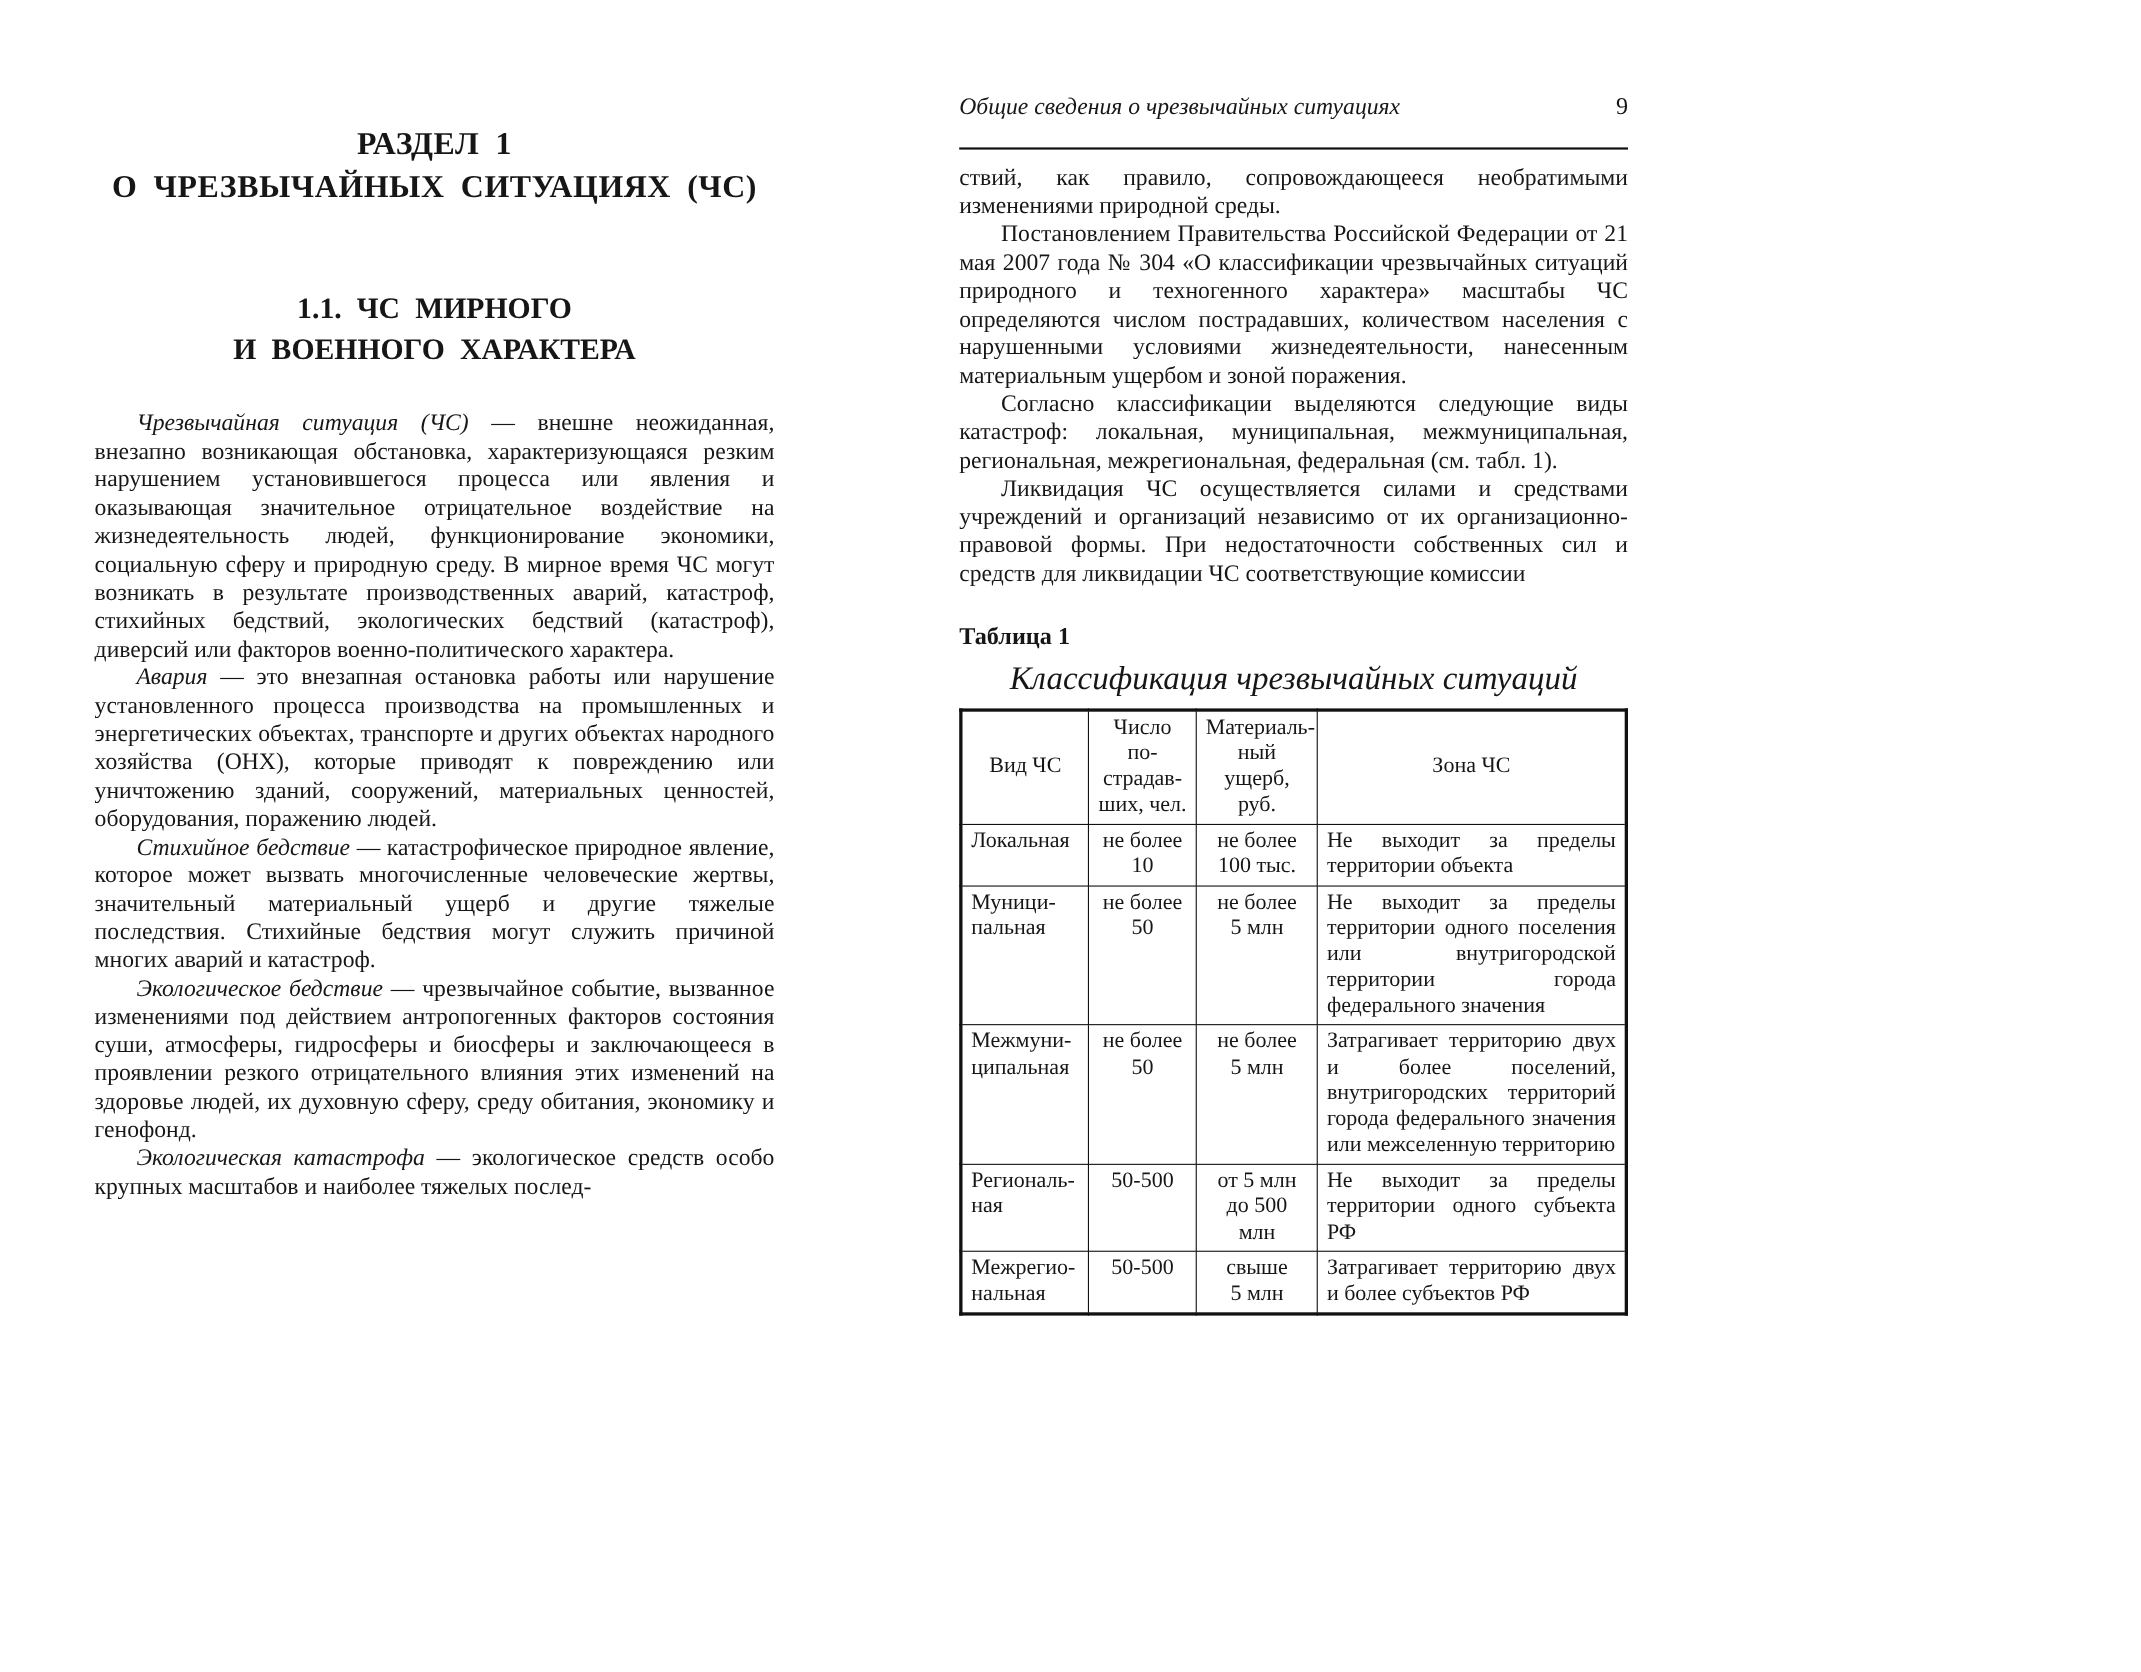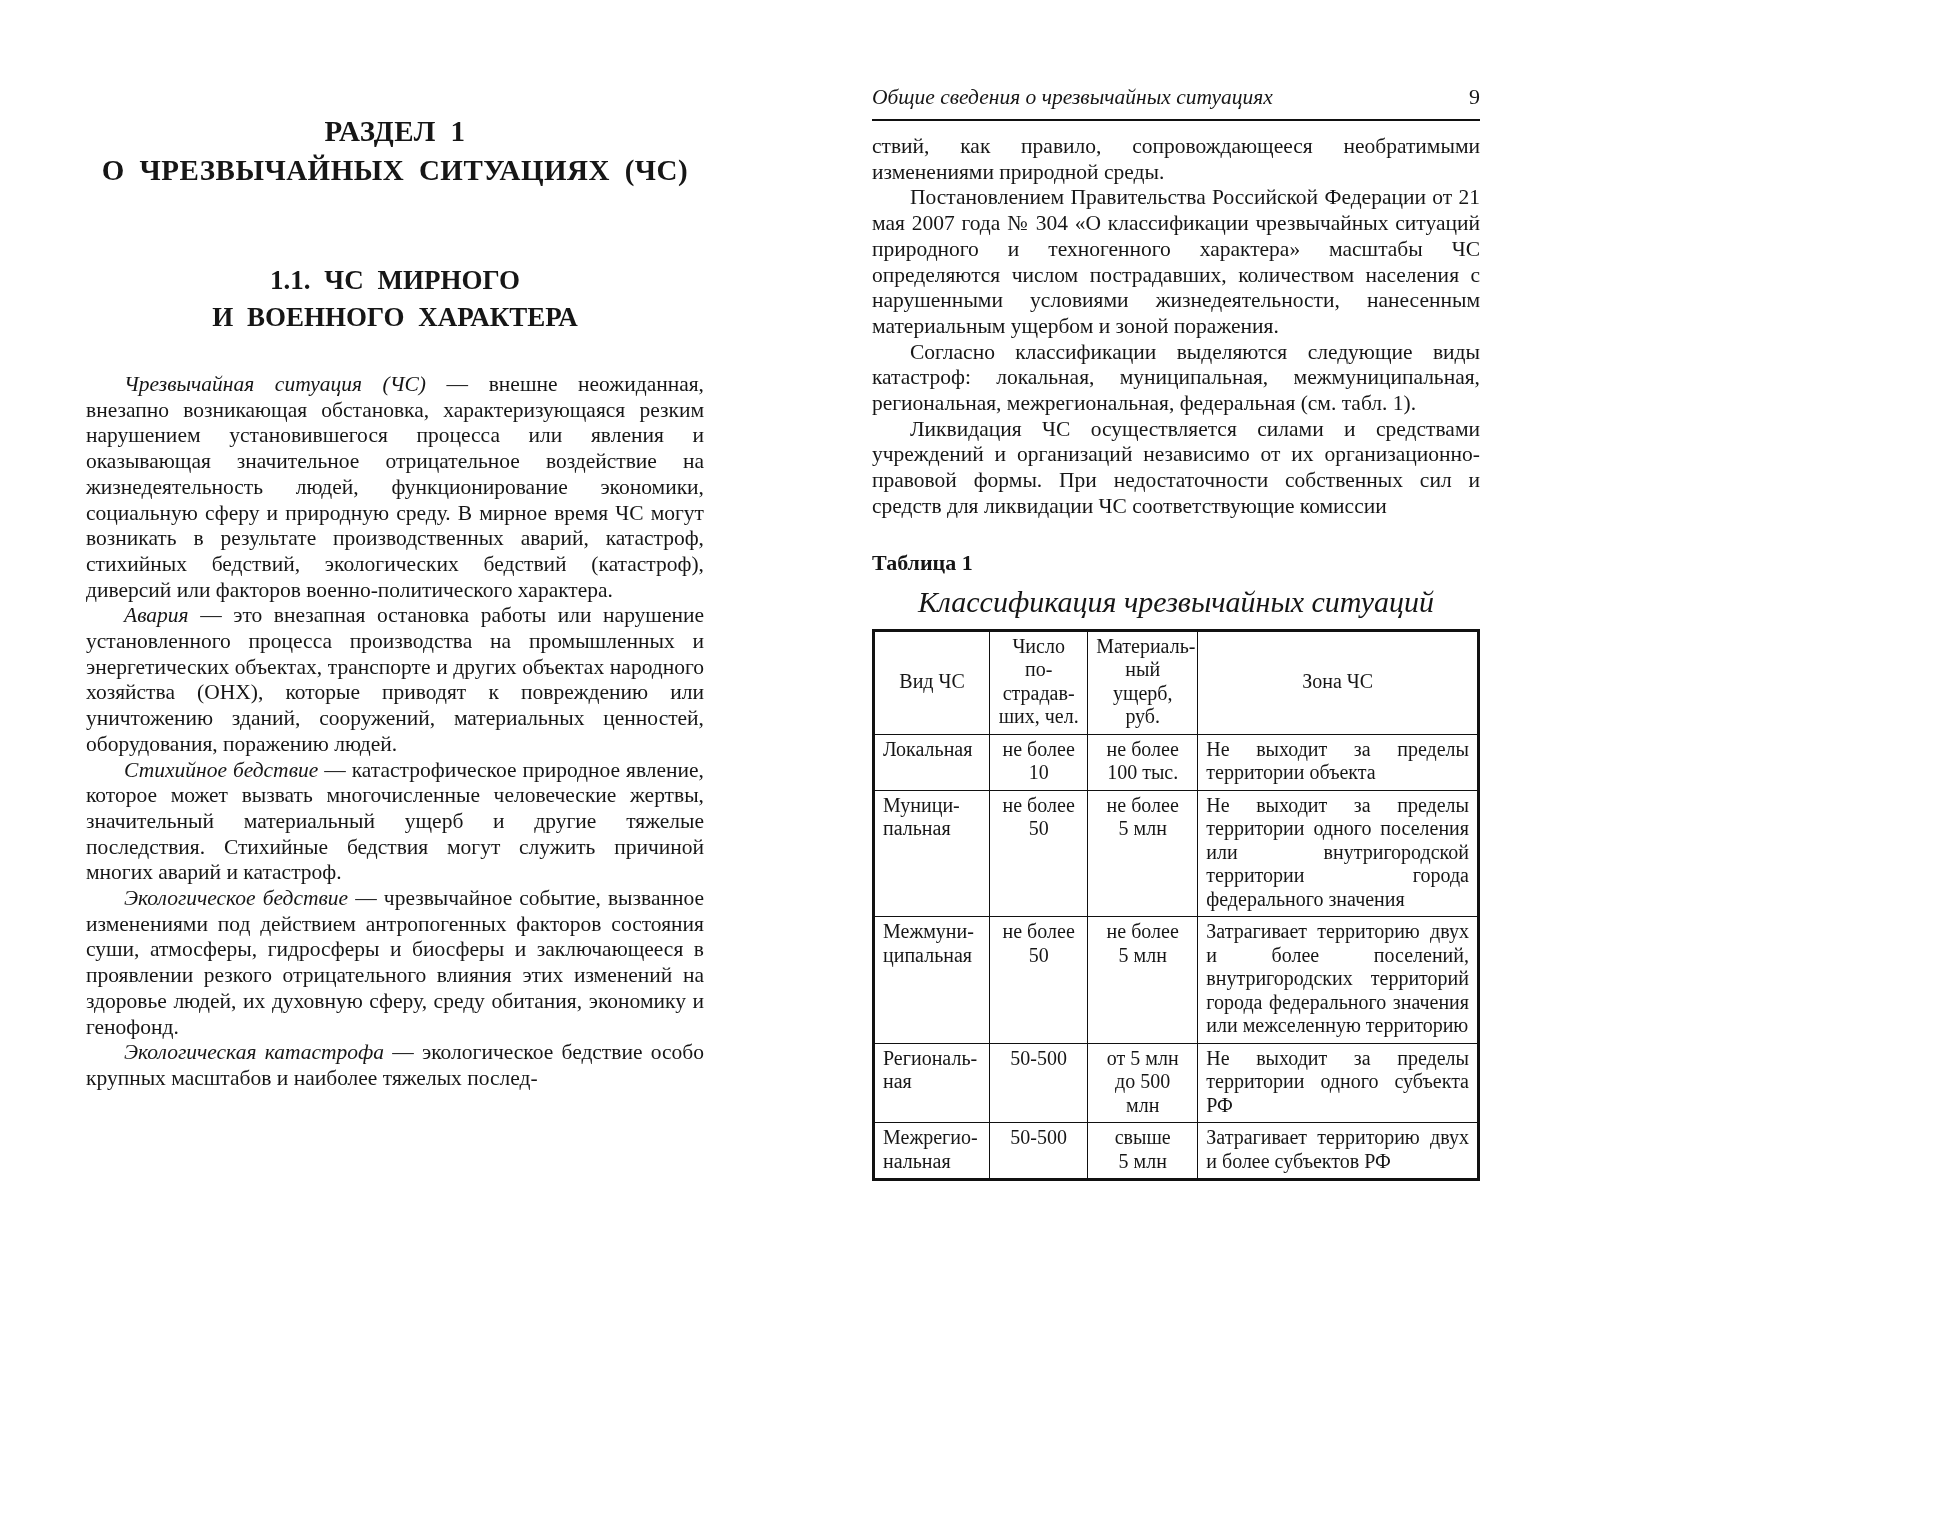--- a/index.html
+++ b/index.html
@@ -19,21 +19,21 @@
     word-spacing:7px;margin-top:72px;
   }
   .body-text{margin-top:36px;font-size:21.5px;line-height:25.7px;text-align:justify;}
   .body-text p{margin:0;text-indent:38px;}
   .body-text p.noindent{text-indent:0;}
   .term{font-style:italic;}
   
   .page-right{position:absolute;left:872px;top:84px;width:608px;}
   .running-header{
     display:flex;justify-content:space-between;align-items:baseline;
-    font-size:21.5px;border-bottom:2px solid #111;padding-bottom:9px;
+    font-size:21.5px;border-bottom:2px solid #111;padding-bottom:24px;
   }
   .running-header .rh-title{font-style:italic;}
   .running-header .rh-num{font-size:22px;}
   .page-right .body-text{margin-top:13px;}
   .table-label{font-weight:bold;text-align:left;font-size:22px;margin-top:30px;}
   .table-caption{font-style:italic;text-align:center;font-size:30px;margin-top:9px;}
   table.cls{
     border-collapse:collapse;width:100%;margin-top:10px;
     font-size:20px;line-height:23.5px;table-layout:fixed;
   }
@@ -62,21 +62,21 @@
     <div class="subsection-heading">
       <div>1.1. ЧС МИРНОГО</div>
       <div>И ВОЕННОГО ХАРАКТЕРА</div>
     </div>
 
     <div class="body-text">
       <p><span class="term">Чрезвычайная ситуация (ЧС)</span><span> — внешне неожиданная, внезапно возникающая обстановка, характеризующаяся резким нарушением установившегося процесса или явления и оказывающая значительное отрицательное воздействие на жизнедеятельность людей, функционирование экономики, социальную сферу и природную среду. В мирное время ЧС могут возникать в результате производственных аварий, катастроф, стихийных бедствий, экологических бедствий (катастроф), диверсий или факторов военно-политического характера.</span></p>
       <p><span class="term">Авария</span><span> — это внезапная остановка работы или нарушение установленного процесса производства на промышленных и энергетических объектах, транспорте и других объектах народного хозяйства (ОНХ), которые приводят к повреждению или уничтожению зданий, сооружений, материальных ценностей, оборудования, поражению людей.</span></p>
       <p><span class="term">Стихийное бедствие</span><span> — катастрофическое природное явление, которое может вызвать многочисленные человеческие жертвы, значительный материальный ущерб и другие тяжелые последствия. Стихийные бедствия могут служить причиной многих аварий и катастроф.</span></p>
       <p><span class="term">Экологическое бедствие</span><span> — чрезвычайное событие, вызванное изменениями под действием антропогенных факторов состояния суши, атмосферы, гидросферы и биосферы и заключающееся в проявлении резкого отрицательного влияния этих изменений на здоровье людей, их духовную сферу, среду обитания, экономику и генофонд.</span></p>
-      <p><span class="term">Экологическая катастрофа</span><span> — экологическое бедствие особо крупных масштабов и наиболее тяжелых послед-</span></p>
+      <p><span class="term">Экологическая катастрофа</span><span> — экологическое средств особо крупных масштабов и наиболее тяжелых послед-</span></p>
     </div>
   </div>
 
   <div class="page-right">
     <div class="running-header">
       <span class="rh-title">Общие сведения о чрезвычайных ситуациях</span>
       <span class="rh-num">9</span>
     </div>
 
     <div class="body-text">

